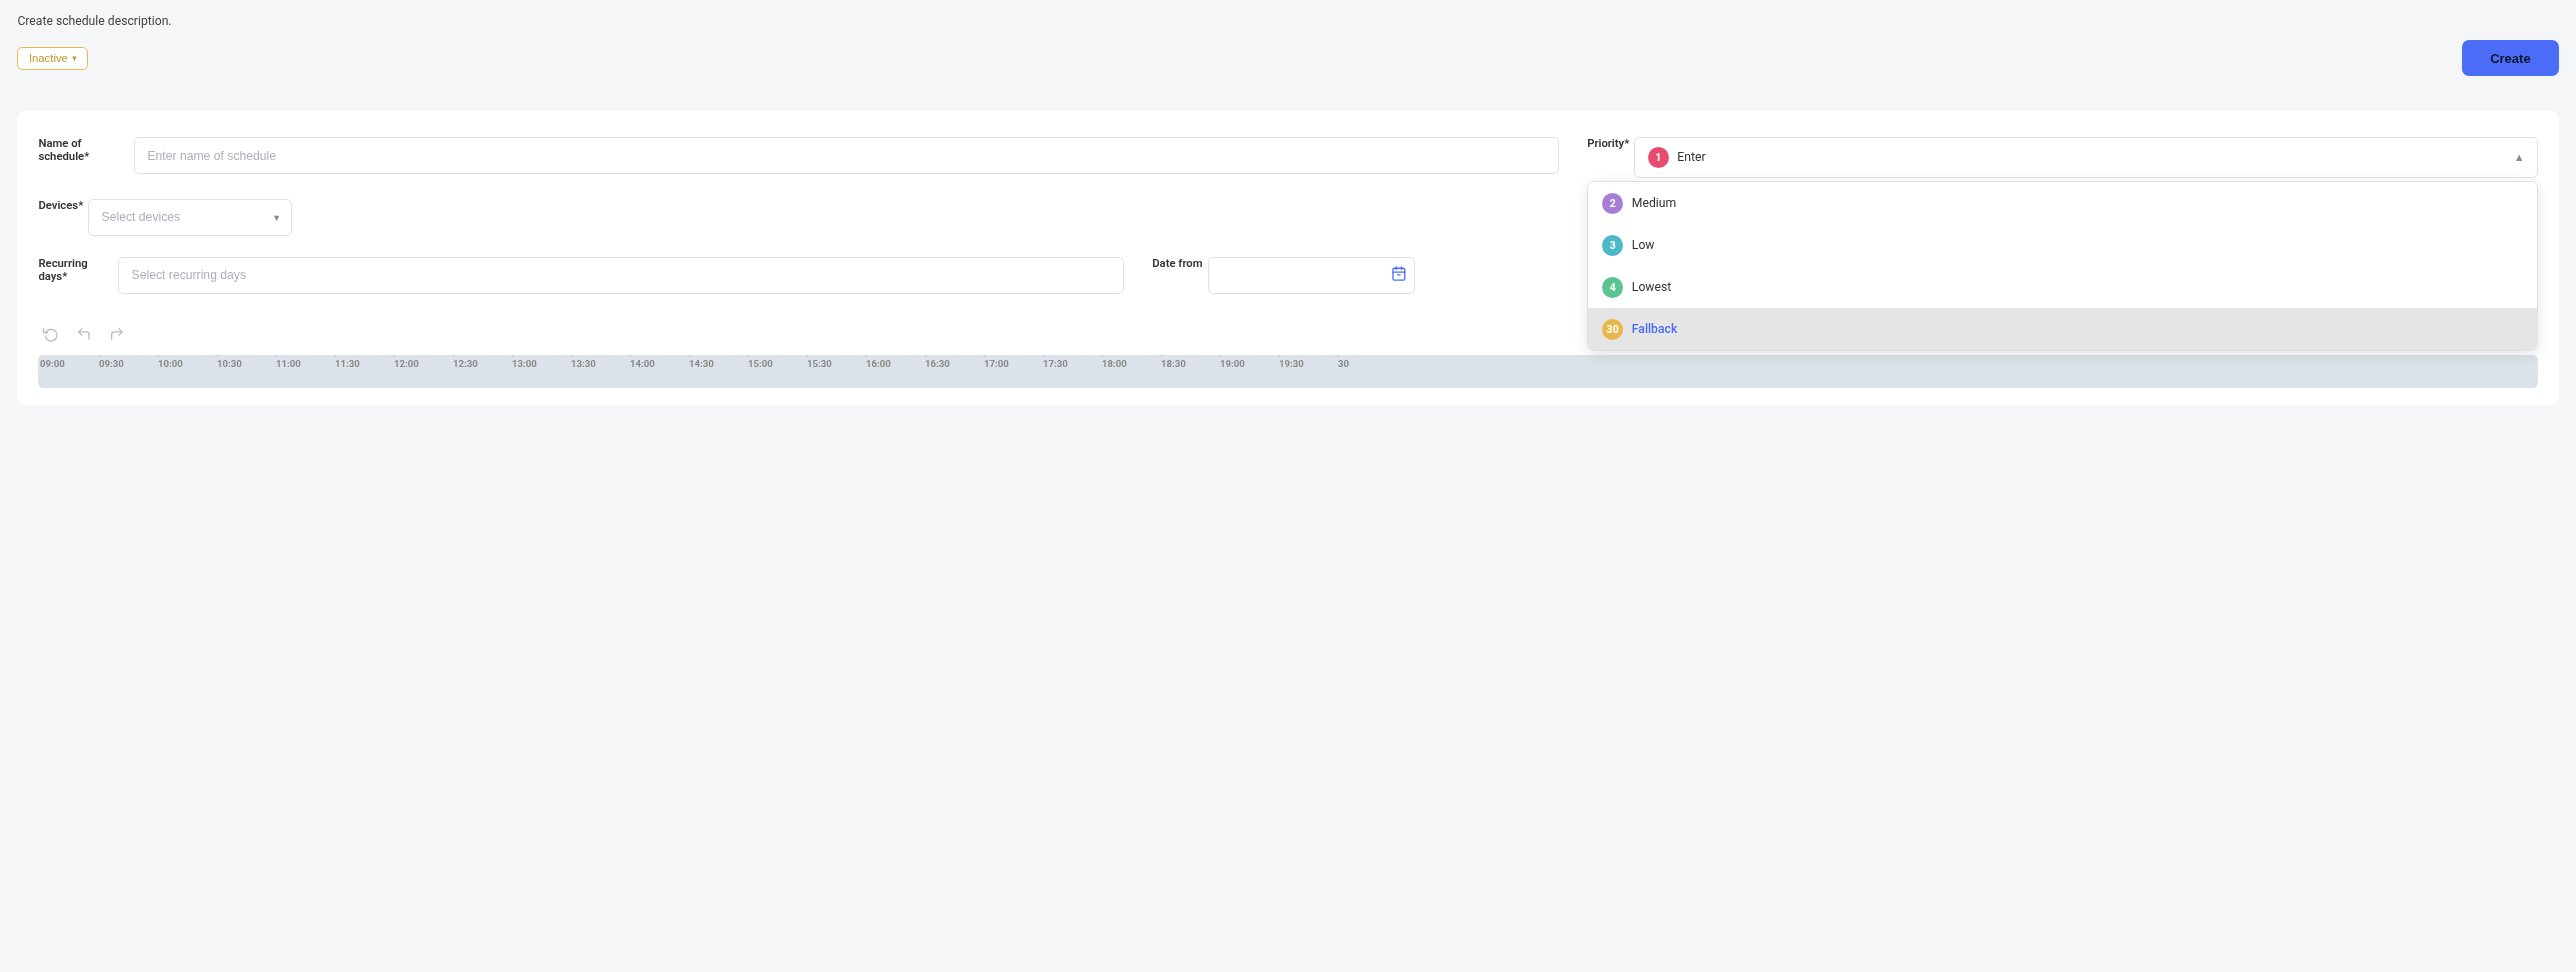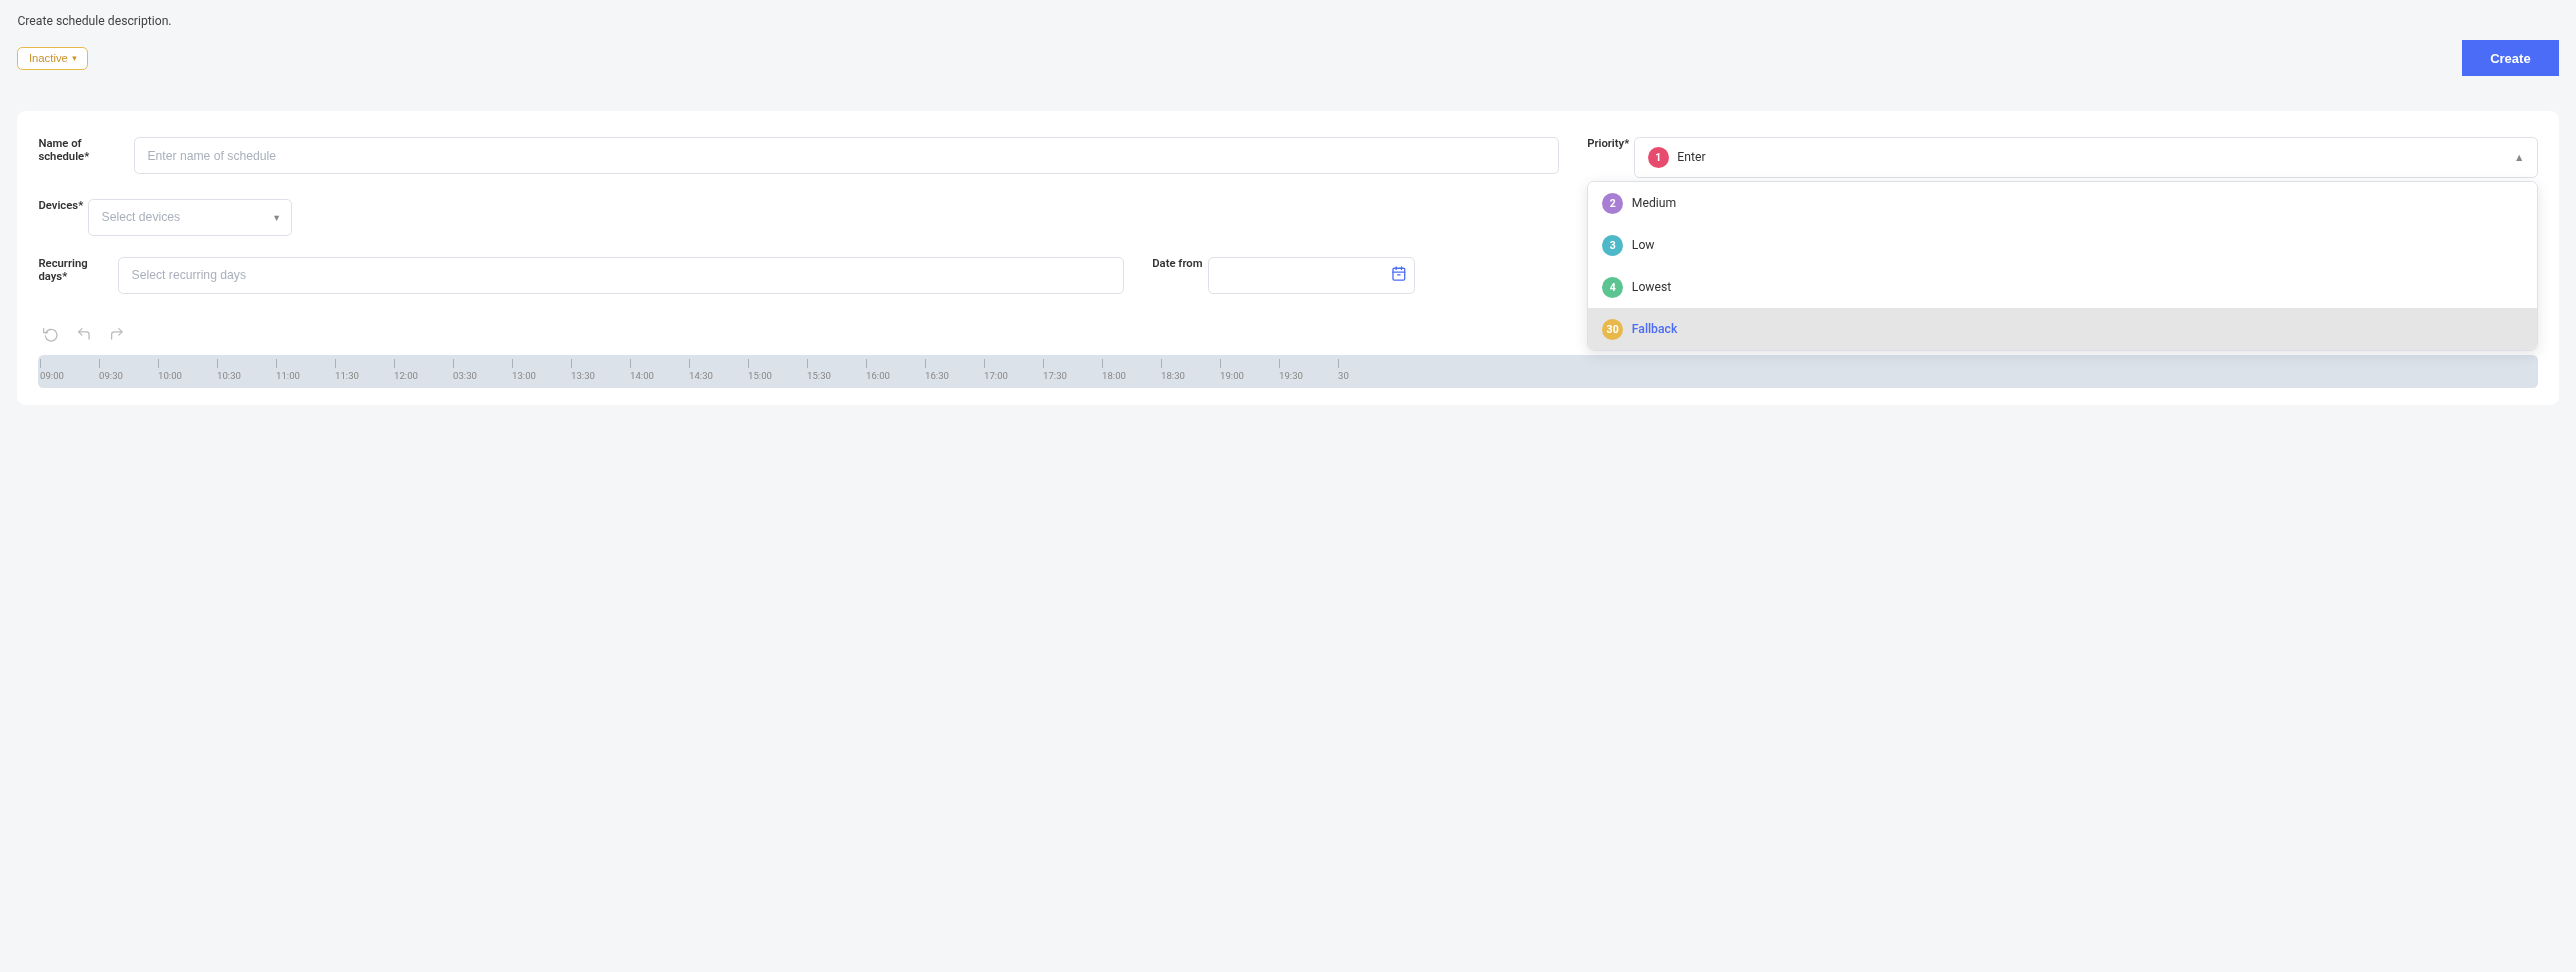--- a/index.html
+++ b/index.html
@@ -37,23 +37,23 @@
       font-size: 11.3px;
       font-weight: 500;
       color: #c9922a;
       cursor: pointer;
     }
     .status-badge .chevron {
       font-size: 8.7px;
     }
     .create-btn {
       background: #4a6cf7;
-      color: #ffffff;
+      color: #0f172a;
       border: none;
-      border-radius: 0;
+      border-radius: 7px;
       padding: 10.5px 28px;
       font-size: 13px;
       font-weight: 600;
       cursor: pointer;
     }
     .form-area {
       background: #fff;
       border-radius: 8.7px;
       padding: 26px 21px 17.4px 21px;
       position: relative;
@@ -225,22 +225,23 @@
       overflow: hidden;
       position: relative;
     }
     .timeline-tick {
       display: flex;
       flex-direction: column;
       align-items: flex-start;
       min-width: 59px;
       height: 33px;
       justify-content: flex-end;
-      padding-bottom: 7px;
+      padding-bottom: 19px;
       padding-left: 1.7px;
+      font-weight: bold;
     }
     .tick-line {
       width: 0.9px;
       height: 8.7px;
       background: #aab0bb;
       margin-bottom: 1.7px;
     }
     .tick-label {
       font-size: 9.6px;
       color: #888;
@@ -397,21 +398,21 @@
           <div class="timeline-tick">
       <div class="tick-line"></div>
       <span class="tick-label">11:30</span>
     </div>
           <div class="timeline-tick">
       <div class="tick-line"></div>
       <span class="tick-label">12:00</span>
     </div>
           <div class="timeline-tick">
       <div class="tick-line"></div>
-      <span class="tick-label">03:30</span>
+      <span class="tick-label">12:30</span>
     </div>
           <div class="timeline-tick">
       <div class="tick-line"></div>
       <span class="tick-label">13:00</span>
     </div>
           <div class="timeline-tick">
       <div class="tick-line"></div>
       <span class="tick-label">13:30</span>
     </div>
           <div class="timeline-tick">

